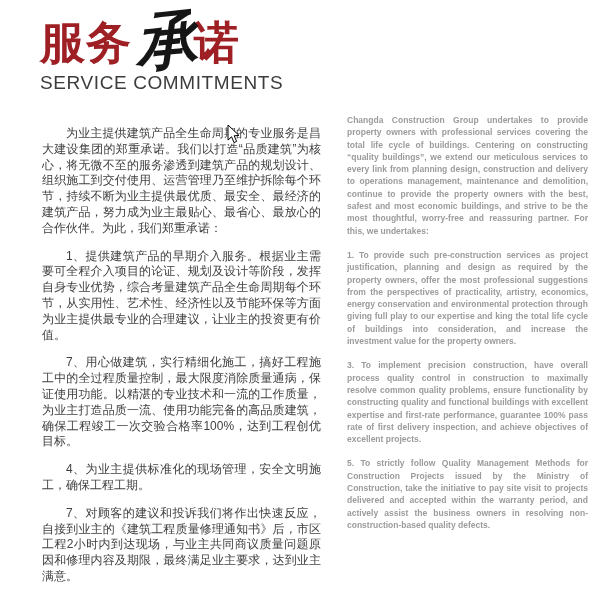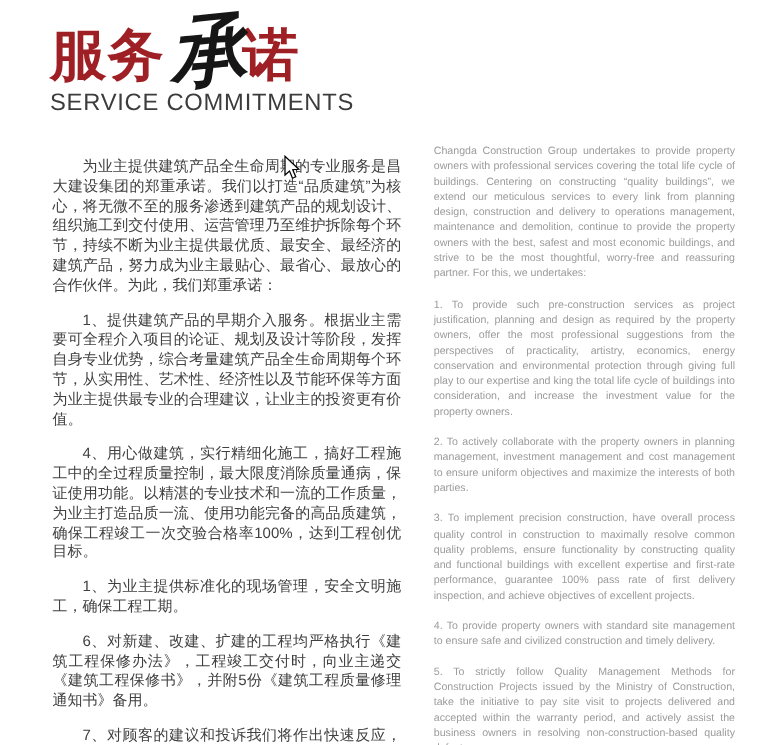--- a/index.html
+++ b/index.html
@@ -28,20 +28,21 @@
     align-items: flex-end;
     height: 58px;
     line-height: 1;
     white-space: nowrap;
   }
   .title-red {
     font-size: 45px;
     font-weight: bold;
     color: #9e2024;
     letter-spacing: 1px;
+    font-family: Liberation Serif, serif;
   }
   .title-script {
     font-family: "DejaVu Serif", serif;
     font-style: italic;
     font-weight: bold;
     font-size: 62px;
     color: #161616;
     margin: 0 -2px 0 2px;
     transform: rotate(-6deg) translateY(6px);
     display: inline-block;
@@ -75,20 +76,21 @@
   .col-en {
     margin-left: 14px;
     width: 241px;
     font-size: 8.5px;
     line-height: 12.3px;
     color: #9b9b9b;
     text-align: justify;
   }
   .col-en p {
     margin: 0 0 12px 0;
+    font-weight: bold;
   }
   
   .cursor {
     position: absolute;
     left: 227px;
     top: 124px;
     width: 13px;
     height: 20px;
     pointer-events: none;
   }
@@ -105,33 +107,30 @@
       <span class="title-red">诺</span>
     </div>
     <div class="subtitle">SERVICE COMMITMENTS</div>
   </div>
 
   <div class="content">
 
     <div class="col-zh">
       <p>为业主提供建筑产品全生命周期的专业服务是昌大建设集团的郑重承诺。我们以打造“品质建筑”为核心，将无微不至的服务渗透到建筑产品的规划设计、组织施工到交付使用、运营管理乃至维护拆除每个环节，持续不断为业主提供最优质、最安全、最经济的建筑产品，努力成为业主最贴心、最省心、最放心的合作伙伴。为此，我们郑重承诺：</p>
       <p>1、提供建筑产品的早期介入服务。根据业主需要可全程介入项目的论证、规划及设计等阶段，发挥自身专业优势，综合考量建筑产品全生命周期每个环节，从实用性、艺术性、经济性以及节能环保等方面为业主提供最专业的合理建议，让业主的投资更有价值。</p>
-      <p>4、用心做建筑，实行精细化施工，搞好工程施工中的全过程质量控制，最大限度消除质量通病，保证使用功能。以精湛的专业技术和一流的工作质量，为业主打造品质一流、使用功能完备的高品质建筑，确保工程竣工一次交验合格率100%，达到工程创优目标。</p>
-      <p>1、为业主提供标准化的现场管理，安全文明施工，确保工程工期。</p>
-      <p>6、对新建、改建、扩建的工程均严格执行《建筑工程保修办法》，工程竣工交付时，向业主递交《建筑工程保修书》，并附5份《建筑工程质量修理通知书》备用。</p>
+      <p>7、用心做建筑，实行精细化施工，搞好工程施工中的全过程质量控制，最大限度消除质量通病，保证使用功能。以精湛的专业技术和一流的工作质量，为业主打造品质一流、使用功能完备的高品质建筑，确保工程竣工一次交验合格率100%，达到工程创优目标。</p>
+      <p>4、为业主提供标准化的现场管理，安全文明施工，确保工程工期。</p>
       <p>7、对顾客的建议和投诉我们将作出快速反应，自接到业主的《建筑工程质量修理通知书》后，市区工程2小时内到达现场，与业主共同商议质量问题原因和修理内容及期限，最终满足业主要求，达到业主满意。</p>
 
     </div>
 
     <div class="col-en">
       <p>Changda Construction Group undertakes to provide property owners with professional services covering the total life cycle of buildings. Centering on constructing “quality buildings”, we extend our meticulous services to every link from planning design, construction and delivery to operations management, maintenance and demolition, continue to provide the property owners with the best, safest and most economic buildings, and strive to be the most thoughtful, worry-free and reassuring partner. For this, we undertakes:</p>
       <p>1. To provide such pre-construction services as project justification, planning and design as required by the property owners, offer the most professional suggestions from the perspectives of practicality, artistry, economics, energy conservation and environmental protection through giving full play to our expertise and king the total life cycle of buildings into consideration, and increase the investment value for the property owners.</p>
-      <p>2. To actively collaborate with the property owners in planning management, investment management and cost management to ensure uniform objectives and maximize the interests of both parties.</p>
       <p>3. To implement precision construction, have overall process quality control in construction to maximally resolve common quality problems, ensure functionality by constructing quality and functional buildings with excellent expertise and first-rate performance, guarantee 100% pass rate of first delivery inspection, and achieve objectives of excellent projects.</p>
-      <p>4. To provide property owners with standard site management to ensure safe and civilized construction and timely delivery.</p>
       <p>5. To strictly follow Quality Management Methods for Construction Projects issued by the Ministry of Construction, take the initiative to pay site visit to projects delivered and accepted within the warranty period, and actively assist the business owners in resolving non-construction-based quality defects.</p>
 
     </div>
 
   </div>
 
   <svg class="cursor" viewBox="0 0 13 20" xmlns="http://www.w3.org/2000/svg">
     <polygon points="1,1 1,16 4.6,12.8 7,18.6 9.6,17.4 7.2,11.8 12,11.4" fill="#ffffff" stroke="#000000" stroke-width="1"></polygon>
   </svg>
 

